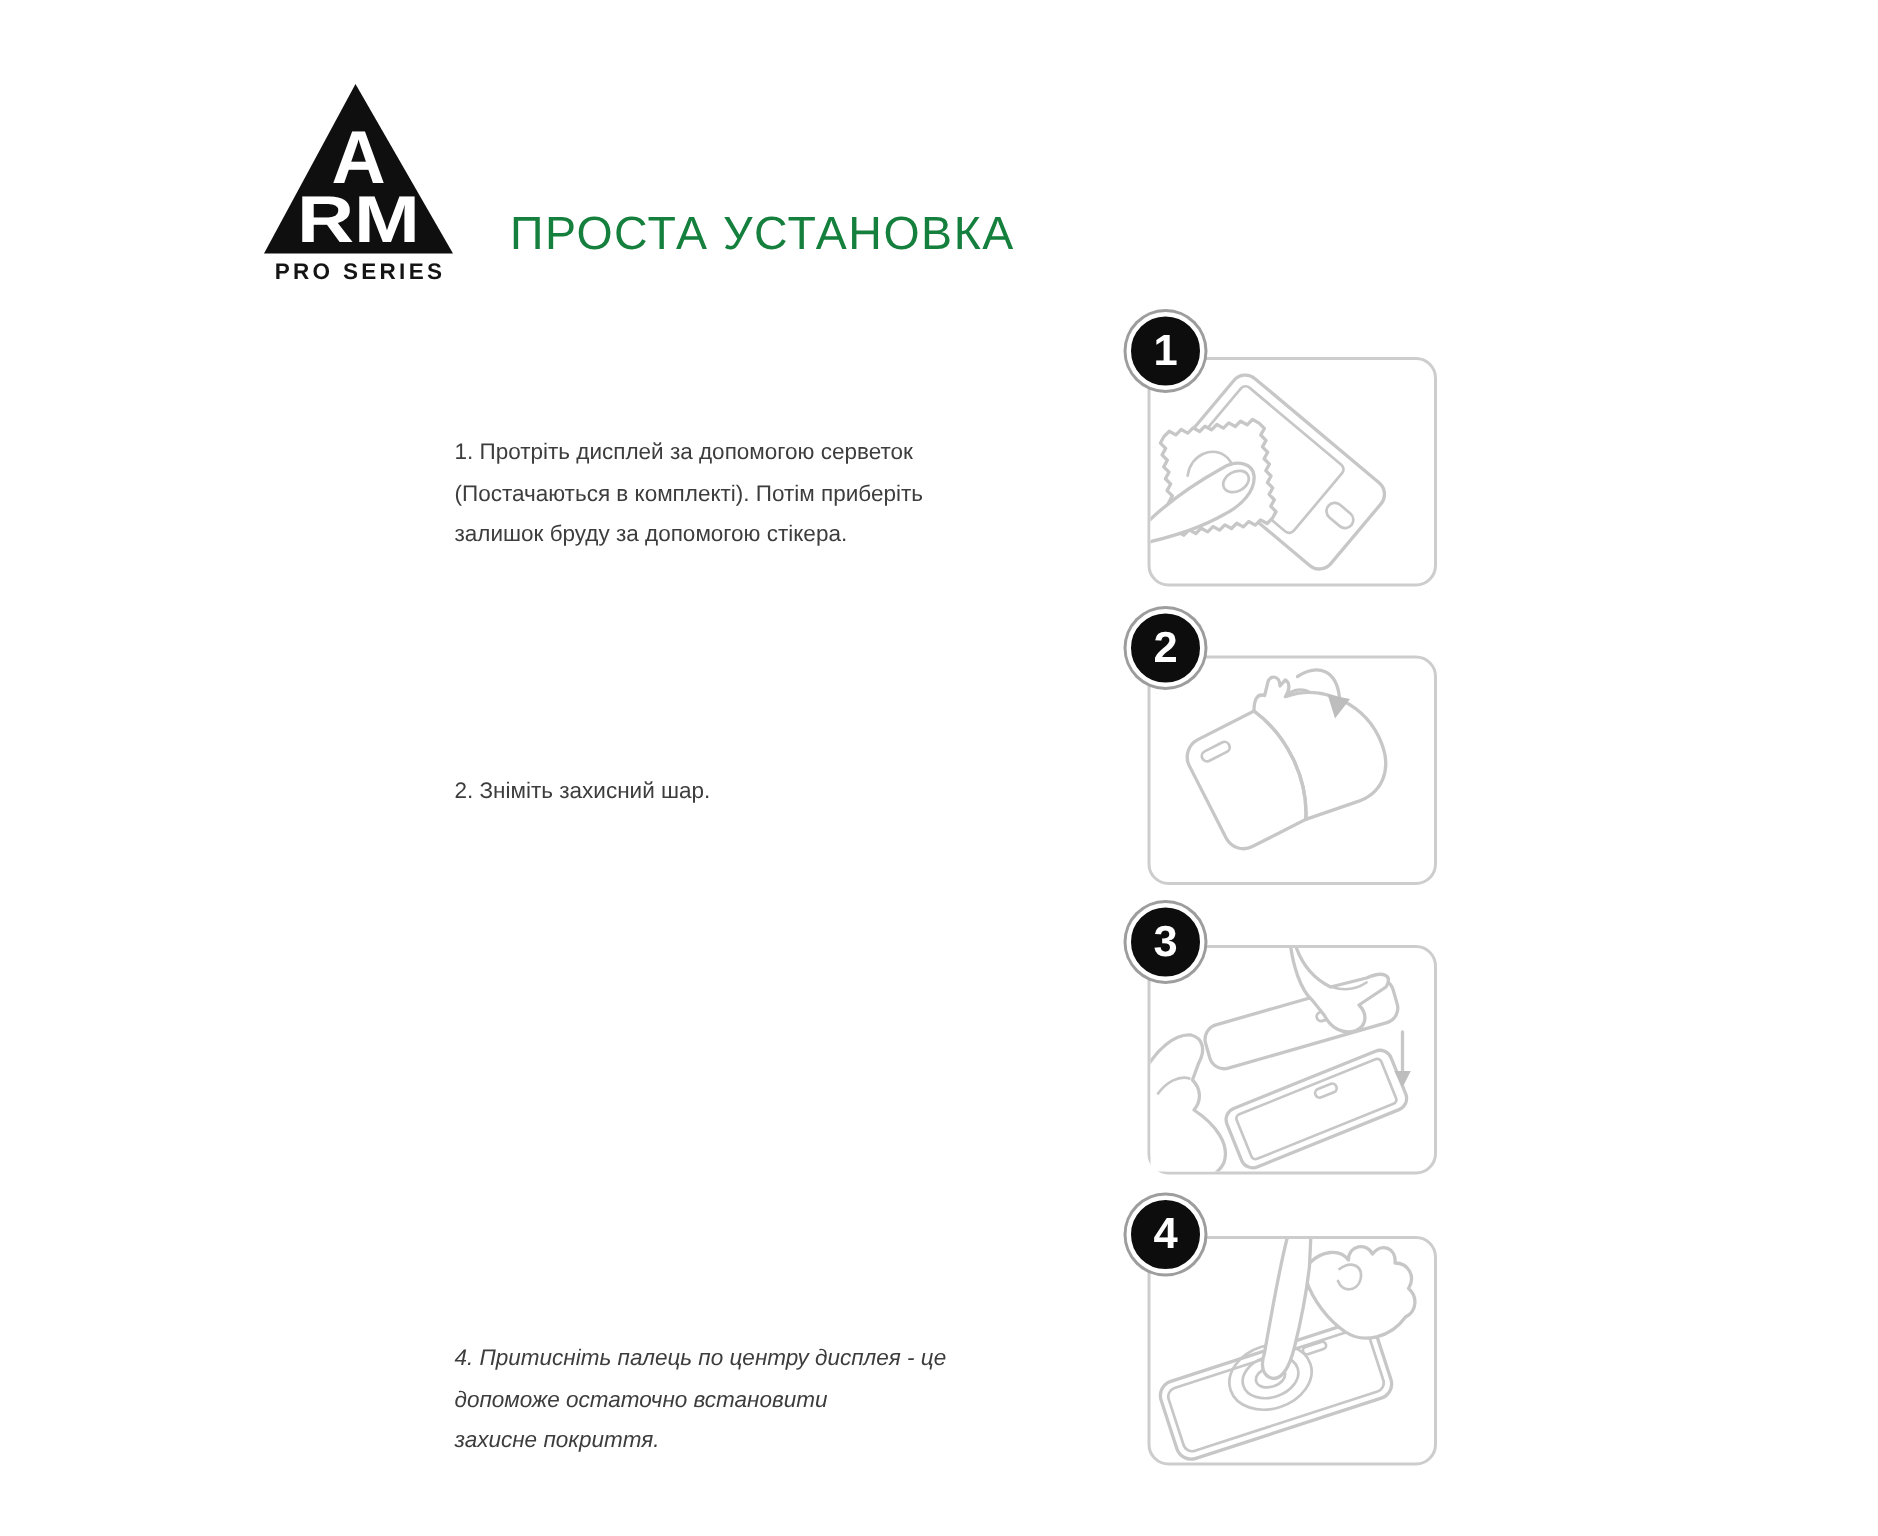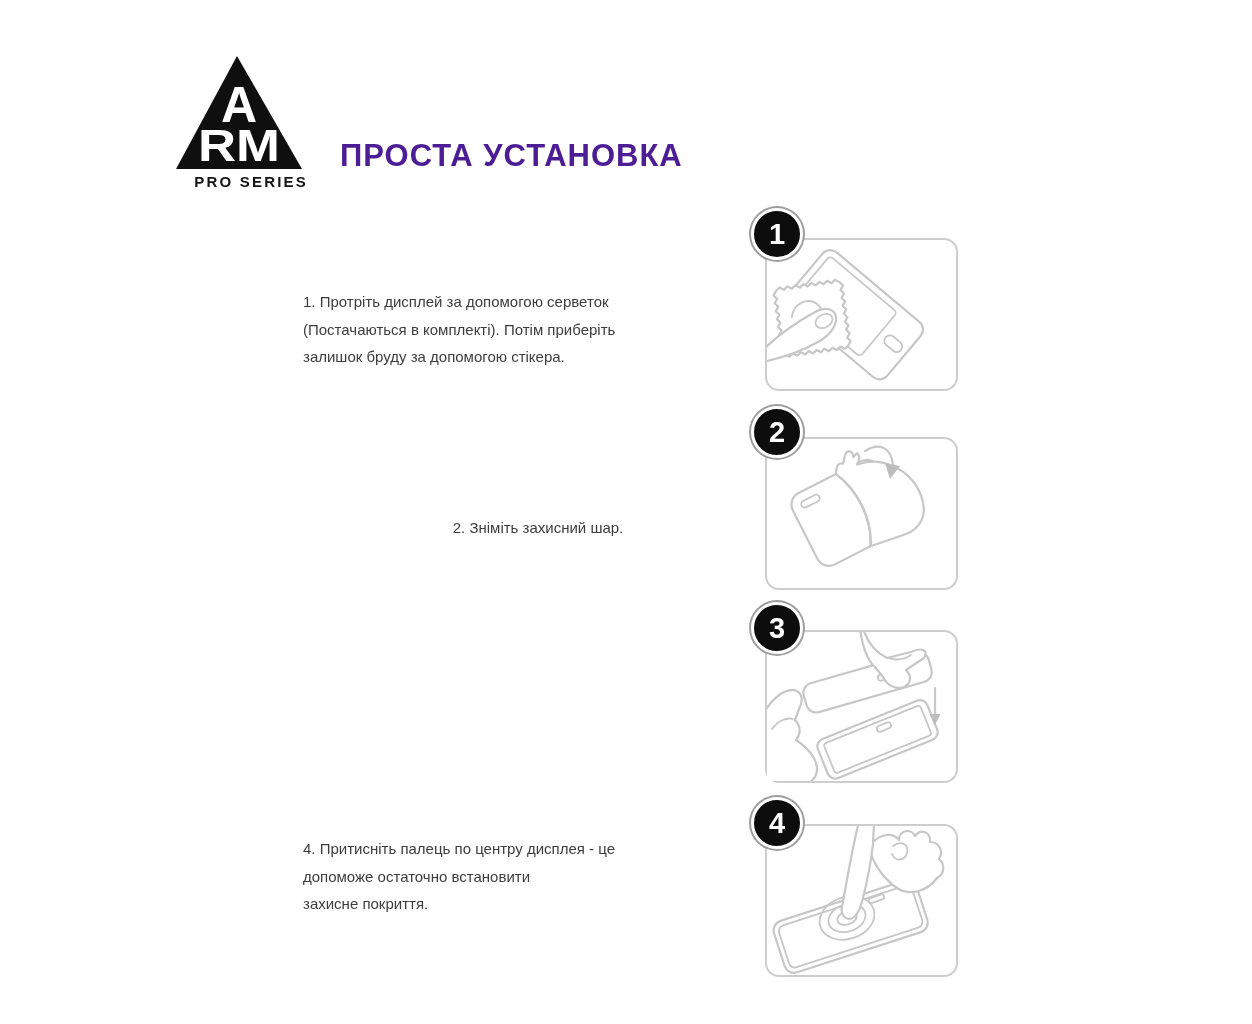--- a/index.html
+++ b/index.html
@@ -5,41 +5,41 @@
   html,body { margin:0; padding:0; background:#ffffff; }
   .page {
     position:relative; width:1252px; height:1024px; background:#ffffff;
     font-family:"Liberation Sans", sans-serif; overflow:hidden;
   }
 
   
   .logo { position:absolute; left:176px; top:56px; width:132px; }
   .logo-series {
     position:absolute; left:-4px; top:117px; width:136px;
-    text-align:right; font-size:15px; font-weight:700; color:#141414;
+    text-align:center; font-size:15px; font-weight:700; color:#141414;
     letter-spacing:2.2px; white-space:nowrap;
   }
 
   
   .title {
     position:absolute; left:340px; top:119px;
-    font-size:31px; line-height:32px; font-weight:700; color:#4c1d95;
+    font-size:31px; line-height:32px; font-weight:400; color:#15803d;
     letter-spacing:1px; white-space:nowrap;
   }
 
   
   .step-text {
     position:absolute; left:303px; width:470px;
     font-size:15px; line-height:27.5px; color:#3d3d3d;
     white-space:pre-line; transform:translateY(-50%);
   }
   .step-text.s1 { top:314px; }
-  .step-text.s2 { top:513px;text-align:center; }
+  .step-text.s2 { top:513px; }
   .step-text.s3 { top:707px; }
-  .step-text.s4 { top:861px; }
+  .step-text.s4 { top:918px;font-style:italic; }
 
   
   .frame {
     position:absolute; left:765px; width:193px; height:153px;
     box-sizing:border-box; border:2px solid #cdcdcd; border-radius:14px;
     background:#ffffff;
   }
   .frame.f1 { top:238px; }
   .frame.f2 { top:437px; }
   .frame.f3 { top:630px; }

